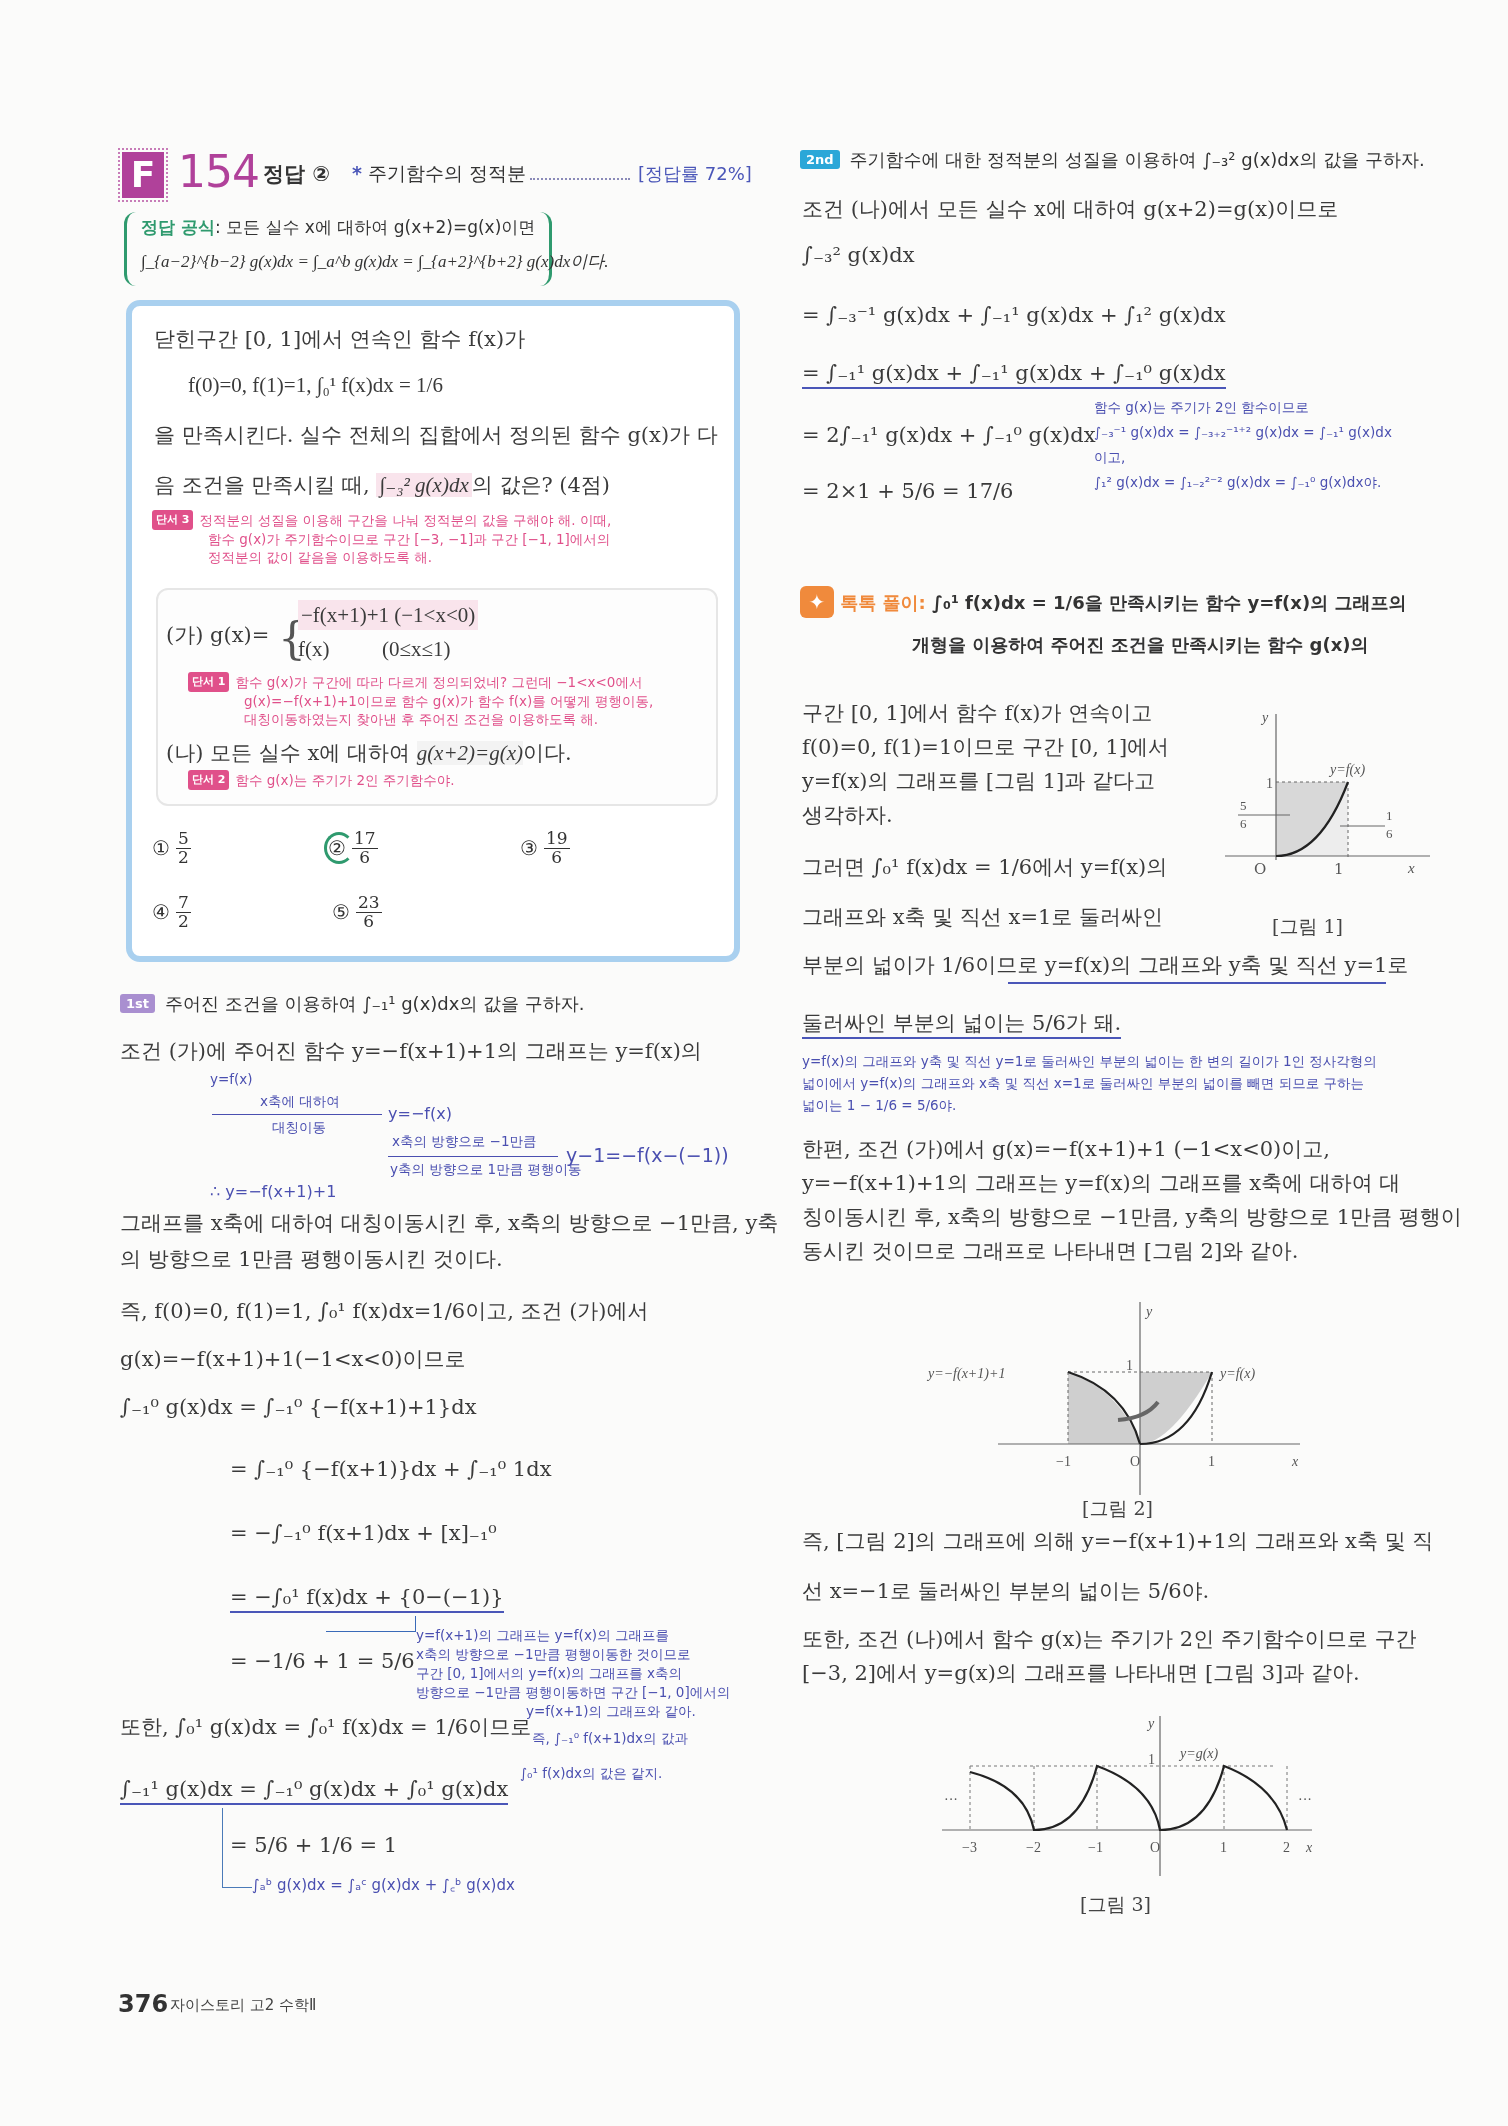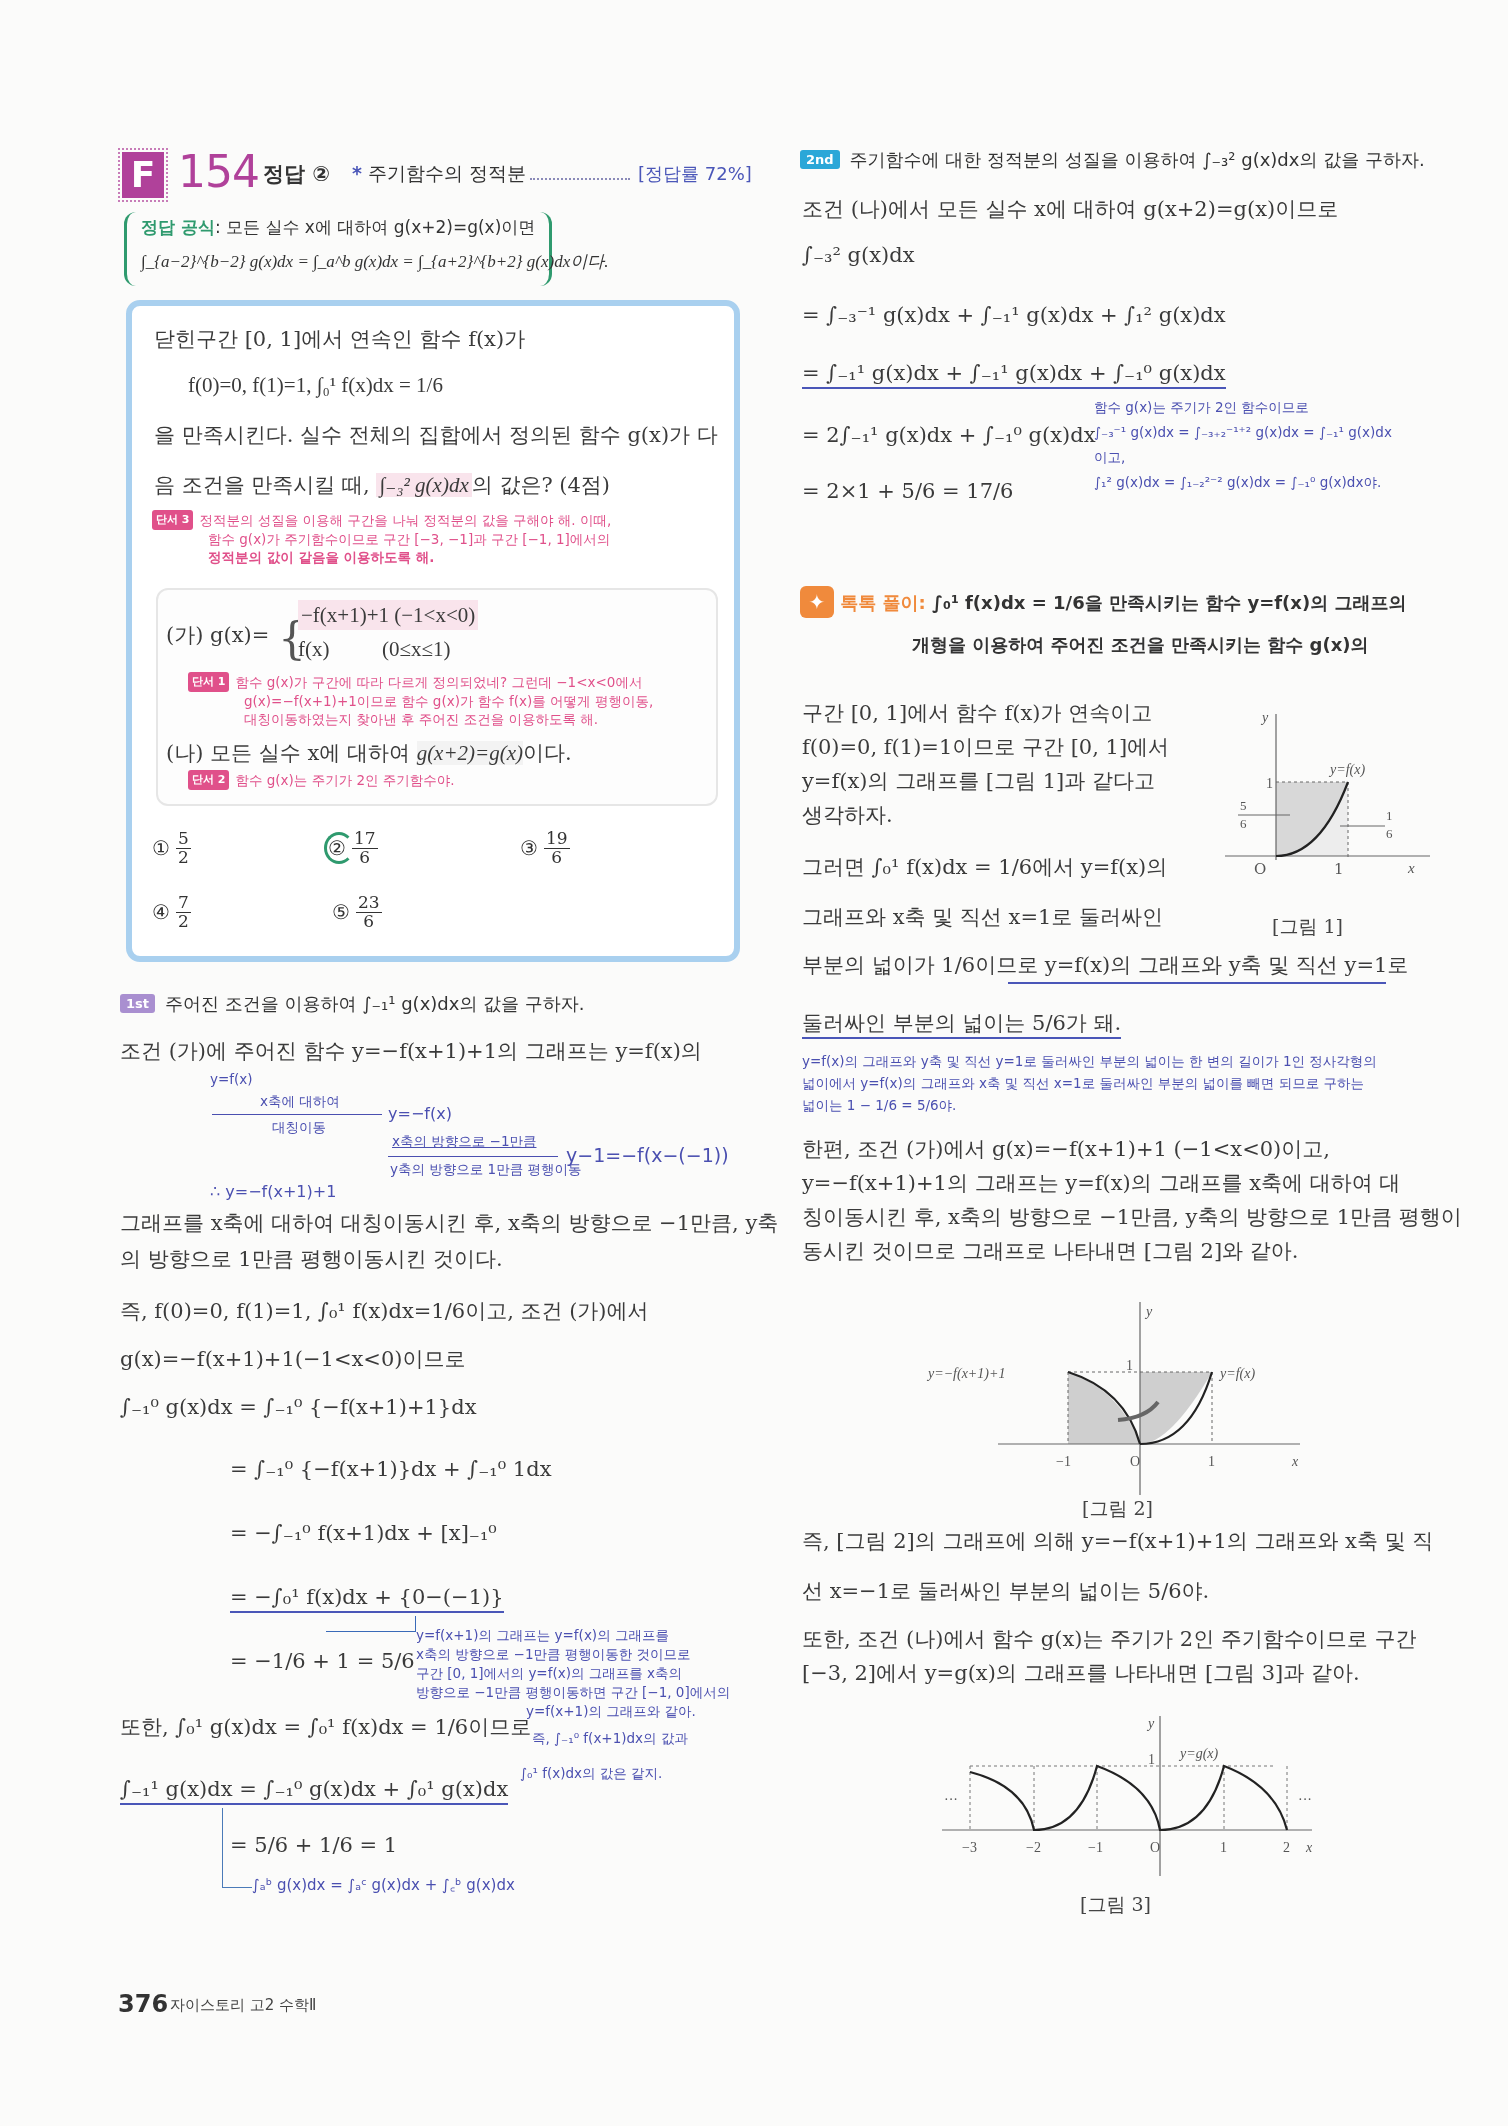--- a/index.html
+++ b/index.html
@@ -70,21 +70,21 @@
   <div class="line" style="left:22px;top:18px;">닫힌구간 [0, 1]에서 연속인 함수 f(x)가</div>
   <div class="line math" style="left:56px;top:64px;font-style:normal;">f(0)=0, f(1)=1, ∫₀¹ f(x)dx = 1/6</div>
   <div class="line" style="left:22px;top:114px;">을 만족시킨다. 실수 전체의 집합에서 정의된 함수 g(x)가 다</div>
   <div class="line" style="left:22px;top:164px;">
     <span>음 조건을 만족시킬 때,</span>
     <span class="hl math">∫₋₃² g(x)dx</span><span>의 값은? (4점)</span>
   </div>
   <div class="abs hint" style="left:20px;top:204px;">
     <div><span class="hint-tag">단서 3</span><span>정적분의 성질을 이용해 구간을 나눠 정적분의 값을 구해야 해. 이때,</span></div>
     <div style="padding-left:56px;">함수 g(x)가 주기함수이므로 구간 [−3, −1]과 구간 [−1, 1]에서의</div>
-    <div style="padding-left:56px;font-weight:bold;">정적분의 값이 같음을 이용하도록 해.</div>
+    <div style="padding-left:56px;">정적분의 값이 같음을 이용하도록 해.</div>
   </div>
 
   <div class="abs cond-box">
     <div class="line" style="left:8px;top:30px;">(가) g(x)=</div>
     <div class="abs" style="left:120px;top:14px;font-size:44px;line-height:70px;color:#555;">{</div>
     <div class="line hl math" style="left:140px;top:10px;font-style:normal;">−f(x+1)+1  (−1&lt;x&lt;0)</div>
     <div class="line math" style="left:140px;top:44px;font-style:normal;white-space:pre;">f(x)          (0≤x≤1)</div>
     <div class="abs hint" style="left:30px;top:82px;">
       <div><span class="hint-tag">단서 1</span><span>함수 g(x)가 구간에 따라 다르게 정의되었네? 그런데 −1&lt;x&lt;0에서</span></div>
       <div style="padding-left:56px;">g(x)=−f(x+1)+1이므로 함수 g(x)가 함수 f(x)를 어떻게 평행이동,</div>
@@ -139,21 +139,21 @@
 <div class="abs" style="left:120px;top:992px;white-space:nowrap;">
   <span class="step-tag step1">1st</span><span class="step-title">주어진 조건을 이용하여 ∫₋₁¹ g(x)dx의 값을 구하자.</span>
 </div>
 <div class="line" style="left:120px;top:1036px;">조건 (가)에 주어진 함수 y=−f(x+1)+1의 그래프는 y=f(x)의</div>
 
 <div class="abs note" style="left:210px;top:1070px;">y=f(x)</div>
 <div class="abs note" style="left:260px;top:1092px;">x축에 대하여</div>
 <div class="abs" style="left:212px;top:1114px;width:170px;border-top:1.5px solid #4a4fb0;"></div>
 <div class="abs note" style="left:272px;top:1118px;">대칭이동</div>
 <div class="abs note" style="left:388px;top:1104px;font-size:16px;">y=−f(x)</div>
-<div class="abs note" style="left:392px;top:1132px;text-decoration:underline;">x축의 방향으로 −1만큼</div>
+<div class="abs note" style="left:392px;top:1132px;">x축의 방향으로 −1만큼</div>
 <div class="abs" style="left:388px;top:1156px;width:170px;border-top:1.5px solid #4a4fb0;"></div>
 <div class="abs note" style="left:390px;top:1160px;">y축의 방향으로 1만큼 평행이동</div>
 <div class="abs note" style="left:566px;top:1146px;font-size:19px;">y−1=−f(x−(−1))</div>
 <div class="abs note" style="left:210px;top:1182px;font-size:16px;">∴ y=−f(x+1)+1</div>
 
 <div class="line" style="left:120px;top:1208px;">그래프를 x축에 대하여 대칭이동시킨 후, x축의 방향으로 −1만큼, y축</div>
 <div class="line" style="left:120px;top:1244px;">의 방향으로 1만큼 평행이동시킨 것이다.</div>
 <div class="line" style="left:120px;top:1296px;">즉, f(0)=0, f(1)=1, ∫₀¹ f(x)dx=1/6이고, 조건 (가)에서</div>
 <div class="line" style="left:120px;top:1344px;">g(x)=−f(x+1)+1(−1&lt;x&lt;0)이므로</div>
 <div class="line" style="left:120px;top:1392px;">∫₋₁⁰ g(x)dx = ∫₋₁⁰ {−f(x+1)+1}dx</div>

